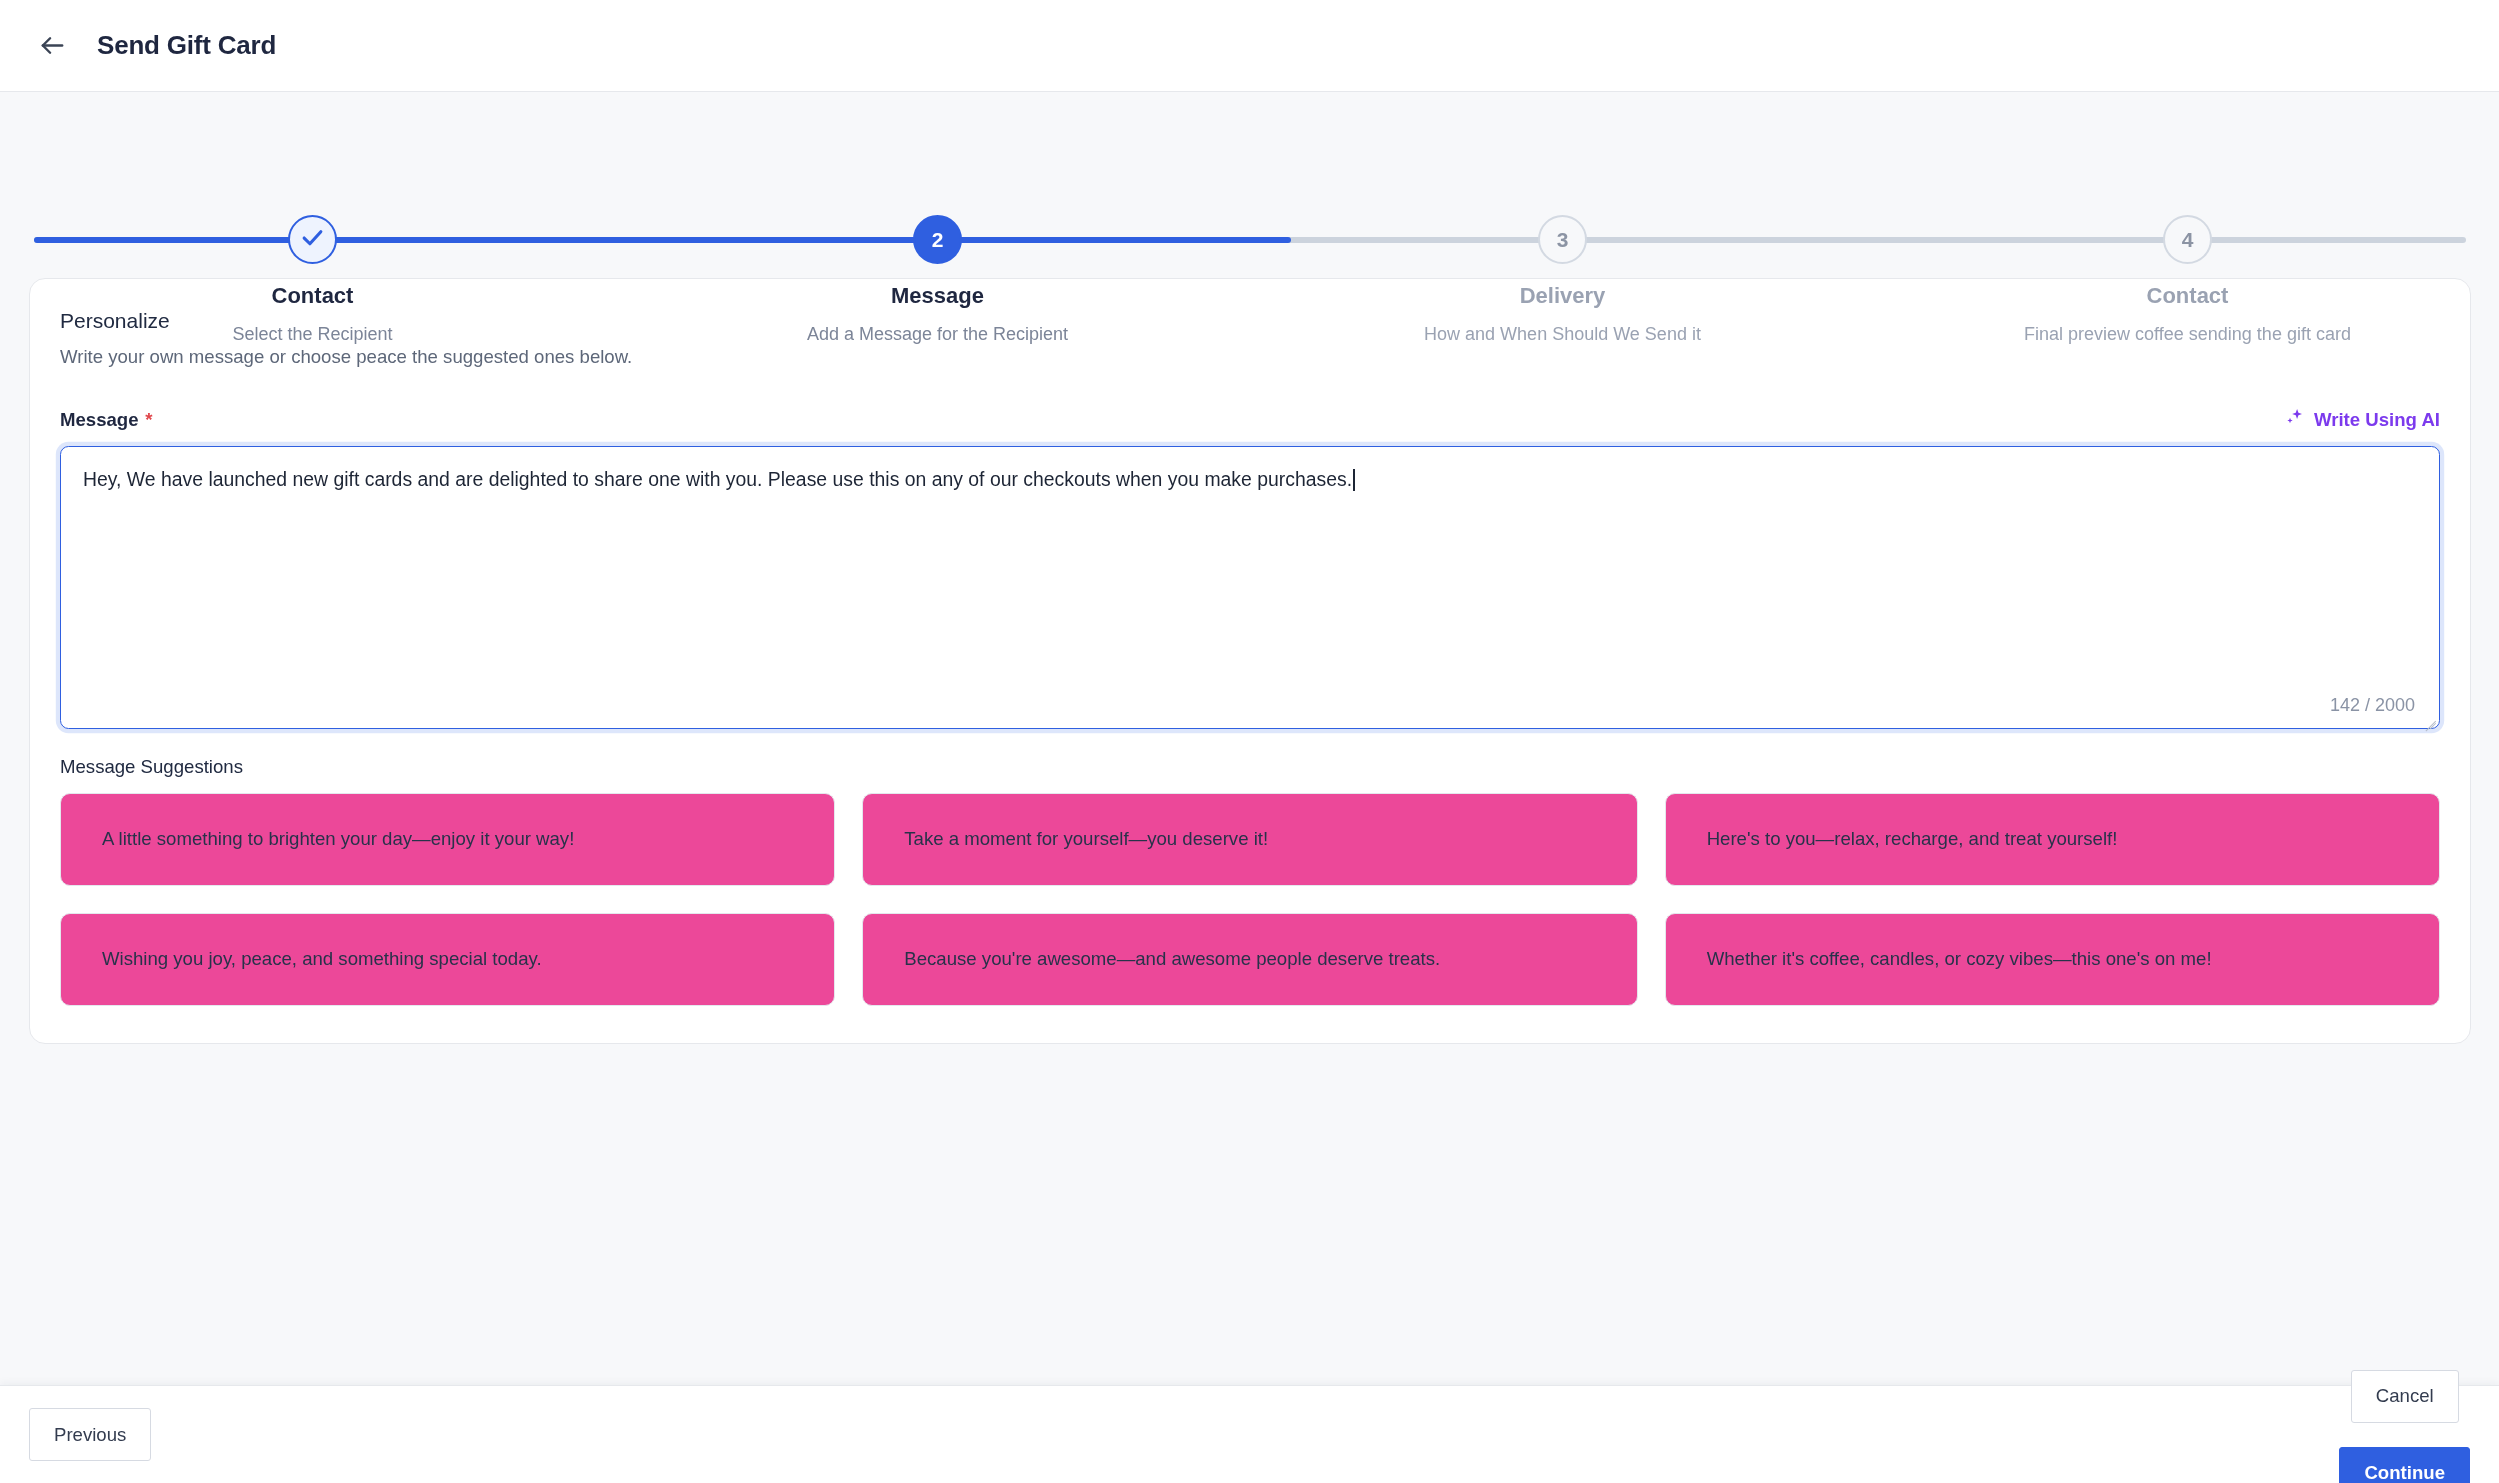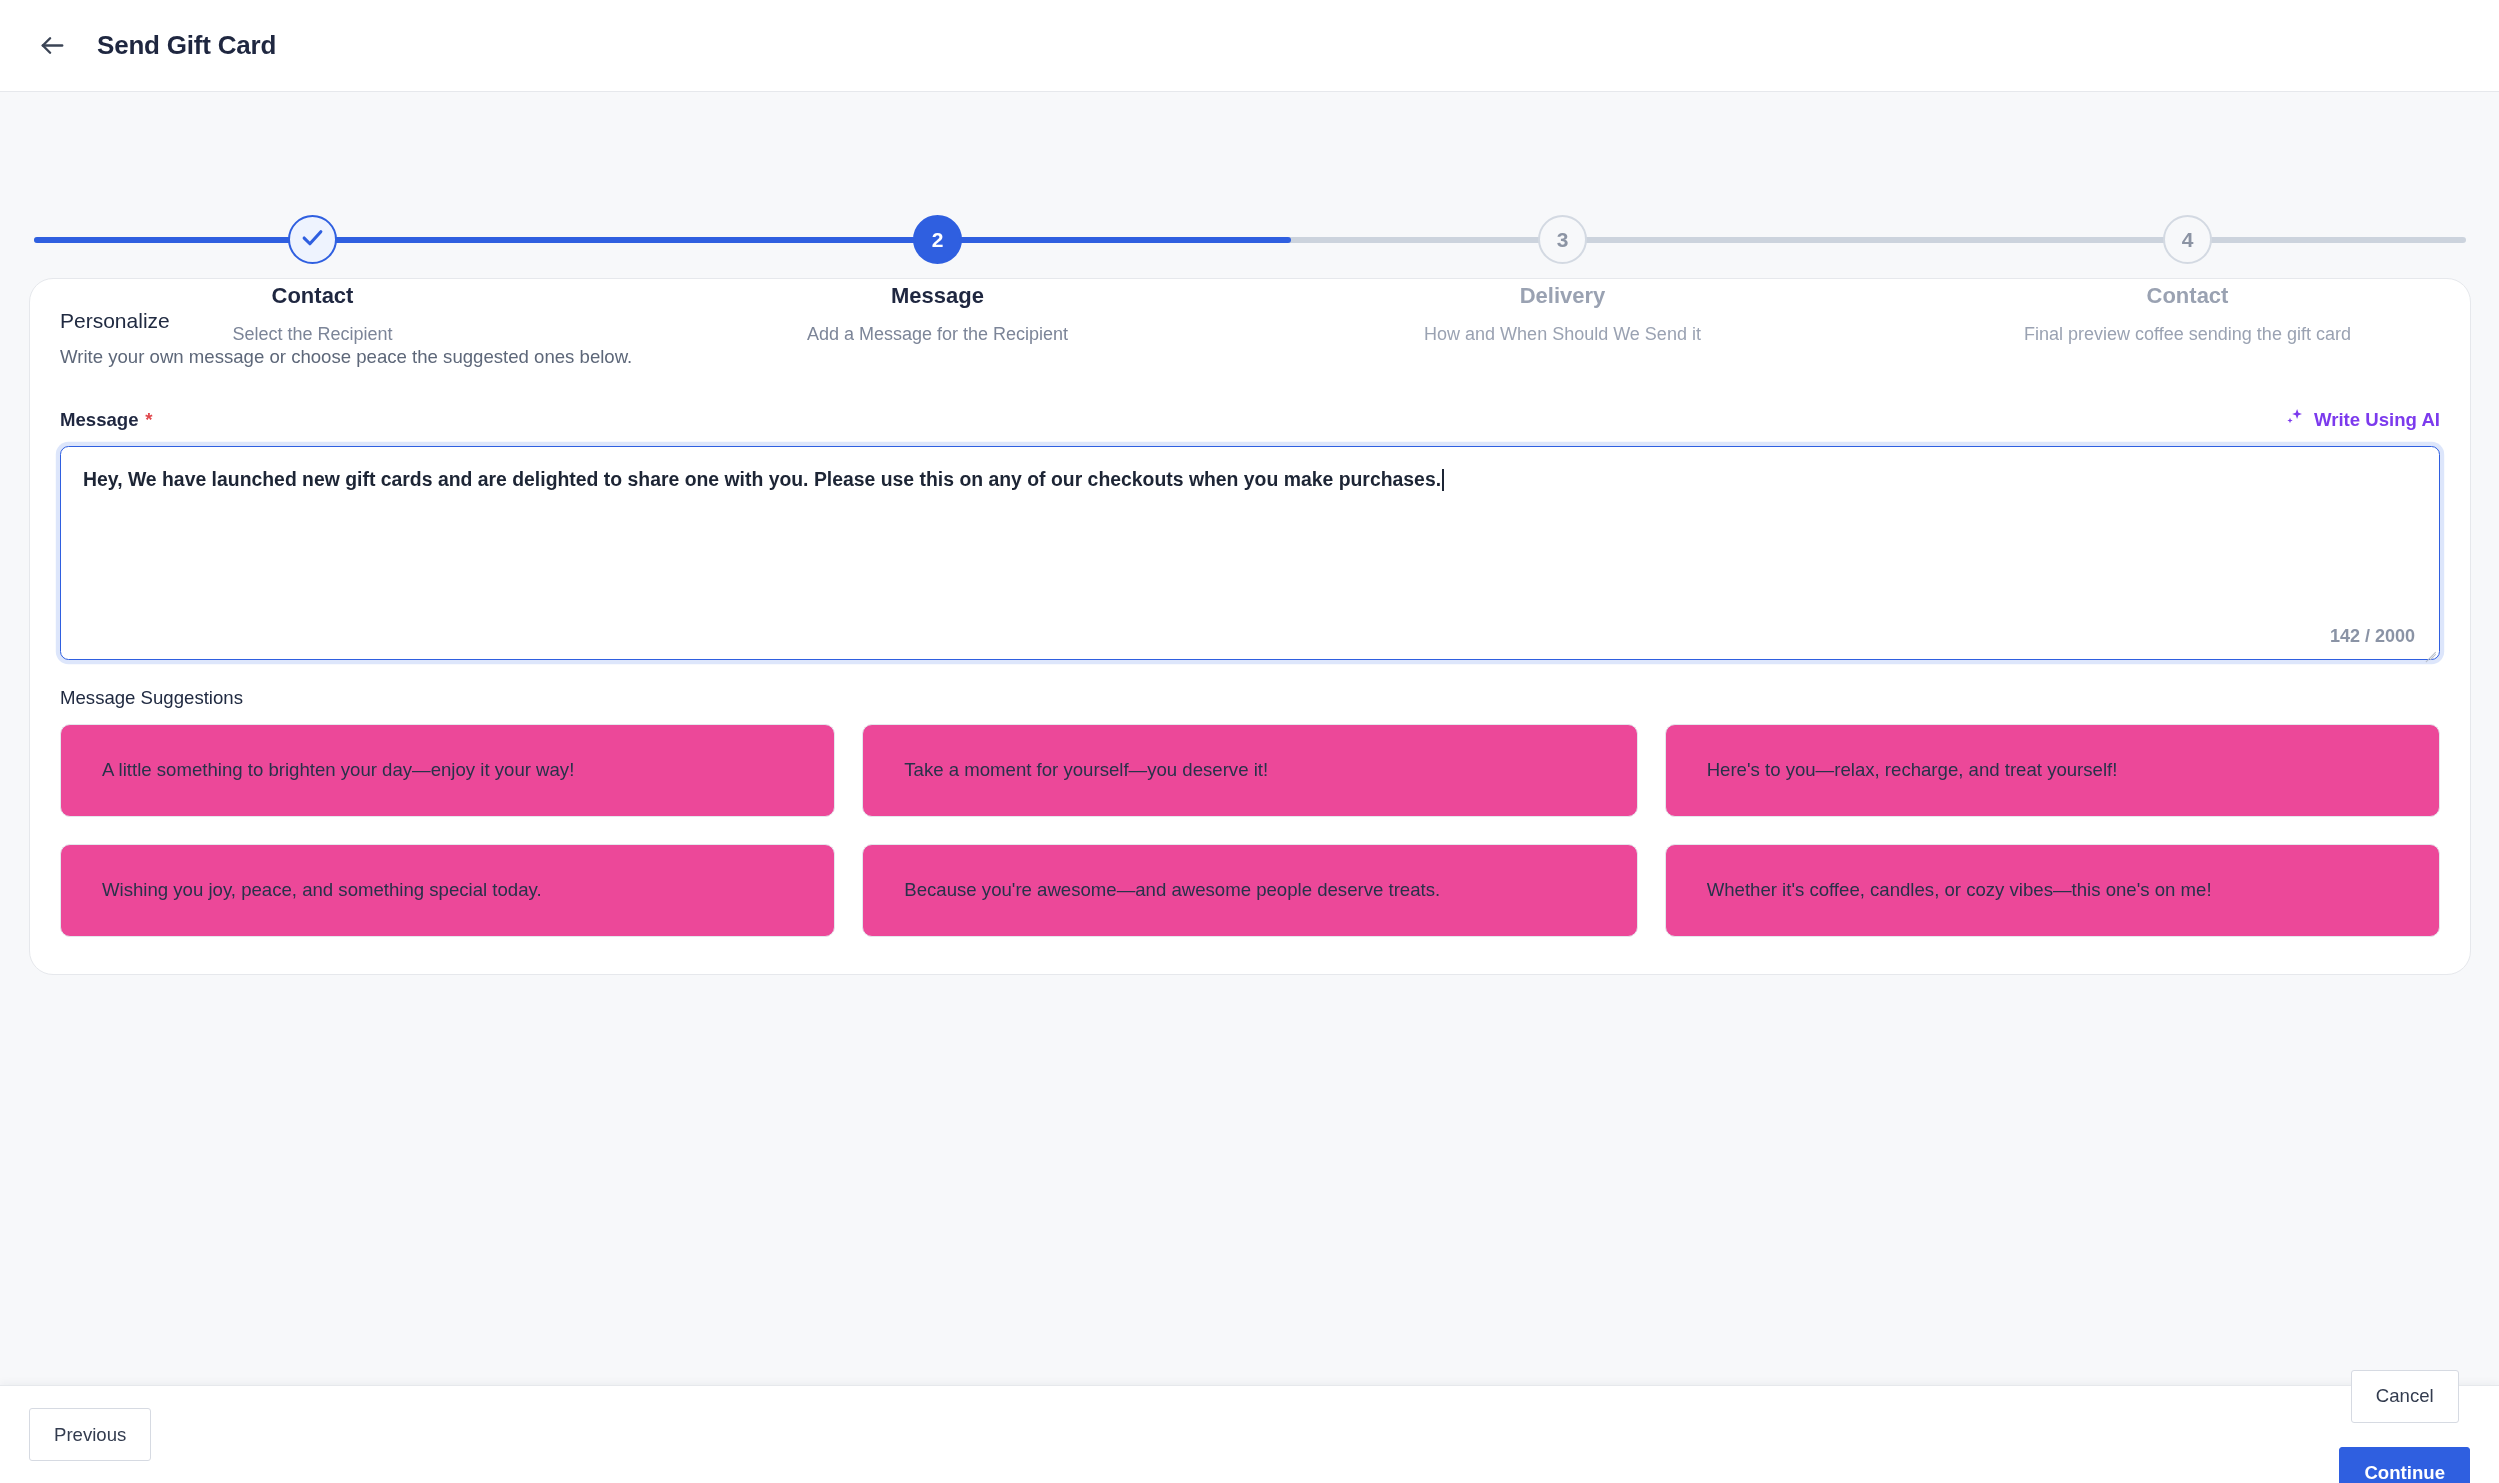--- a/index.html
+++ b/index.html
@@ -110,21 +110,21 @@
     font-size: 18px;
     color: #7c8598;
   }
   .step.todo .step-desc { color: #9aa2b2; }
 
   
   .card {
     margin: 6.8px 29px 0 29px;
     background: #ffffff;
     border: 0.8px solid #e6e8ec;
-    border-radius: 24px;
+    border-radius: 16px;
     padding: 30px 30px 37px 30px;
   }
   .section-title {
     font-size: 21px;
     color: #202a41;
     font-weight: 400;
   }
   .section-sub {
     margin-top: 13.5px;
     font-size: 18.6px;
@@ -153,22 +153,21 @@
     cursor: pointer;
   }
 
   .textarea-wrap {
     margin-top: 13.5px;
     position: relative;
     border: 1.7px solid #2f5fe0;
     border-radius: 8.5px;
     box-shadow: 0 0 0 4.2px #dde6fb;
     background: #fff;
-    height: 214px;
-    font-weight: bold;
+    height: 283px;
   }
   .textarea-text {
     padding: 18.6px 22px;
     font-size: 19.4px;
     color: #1d2535;
     line-height: 1.45;
     white-space: pre-wrap;
   }
   .caret {
     display: inline-block;

